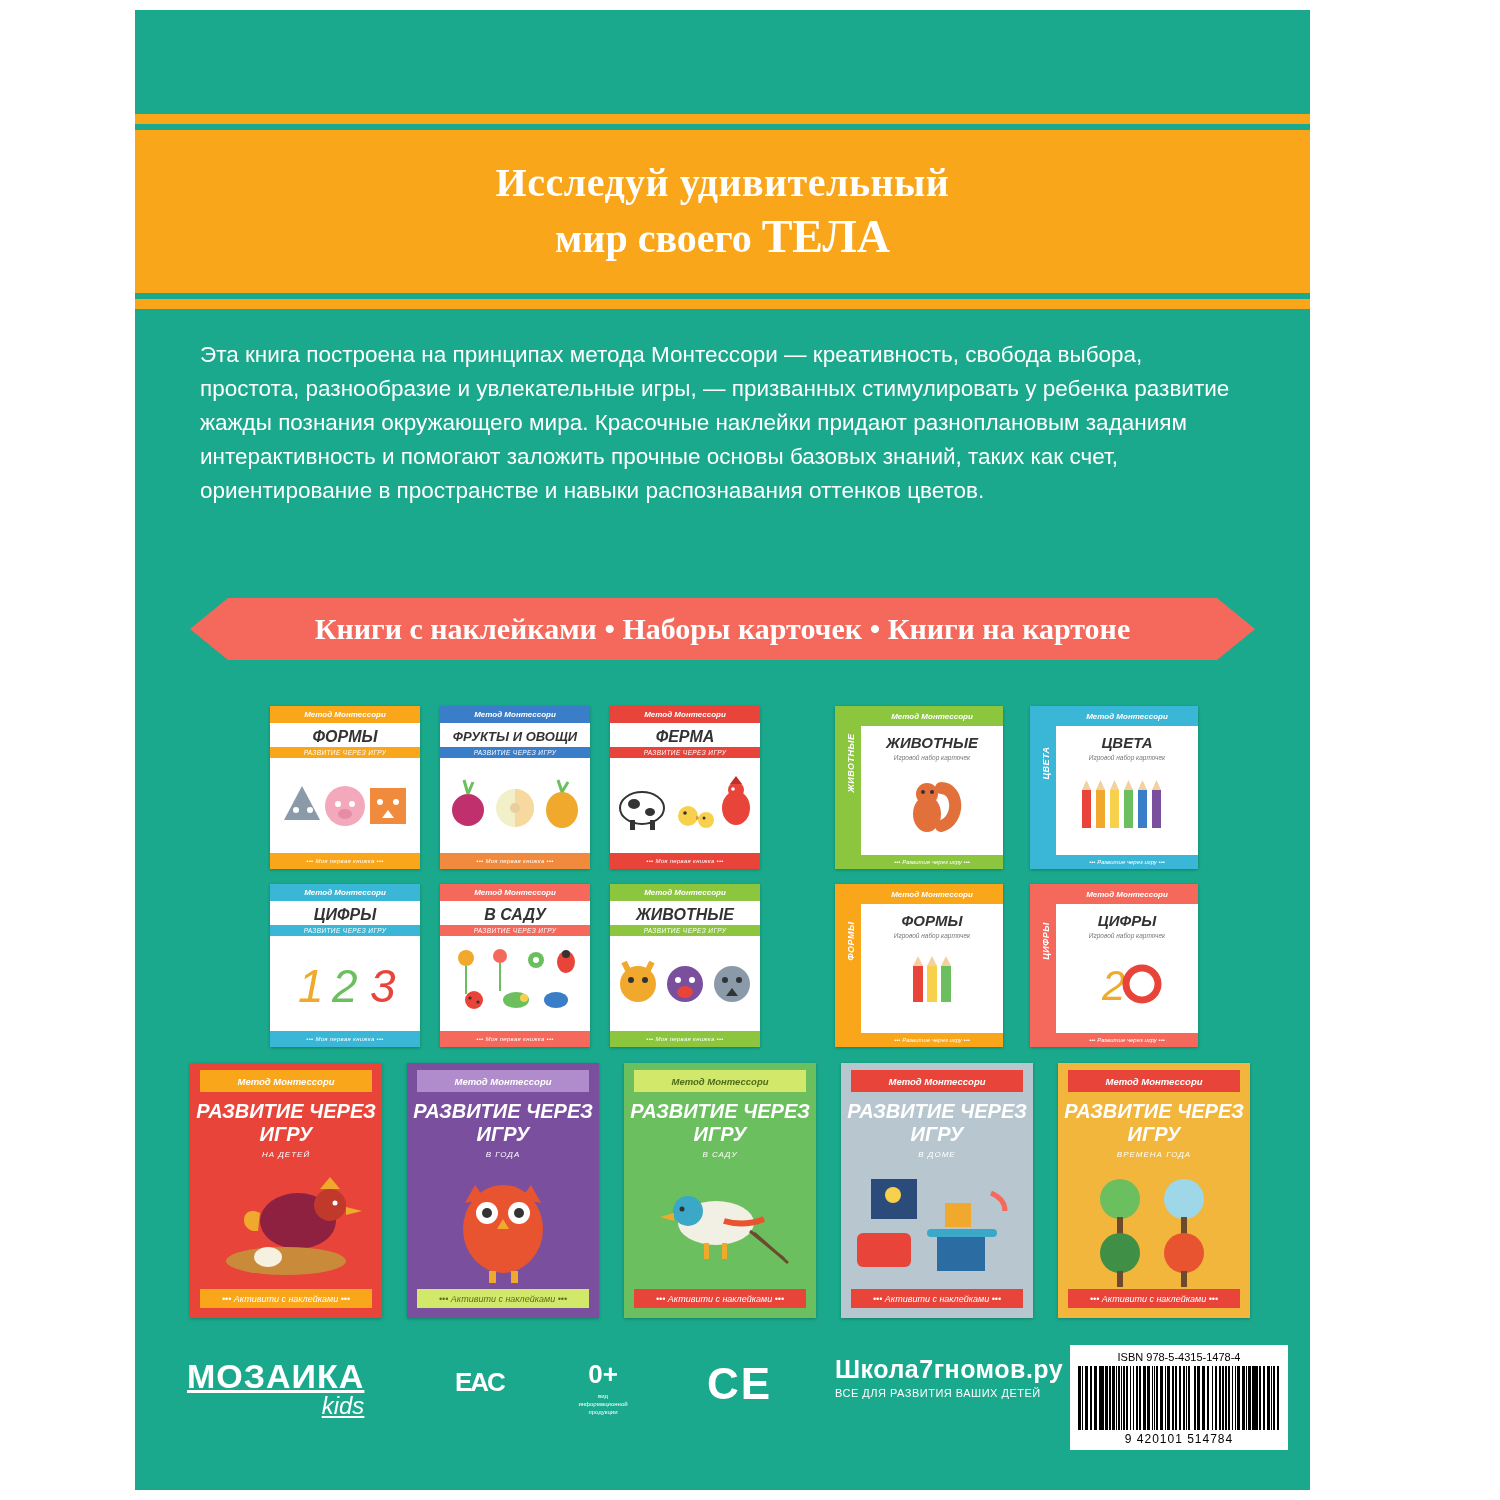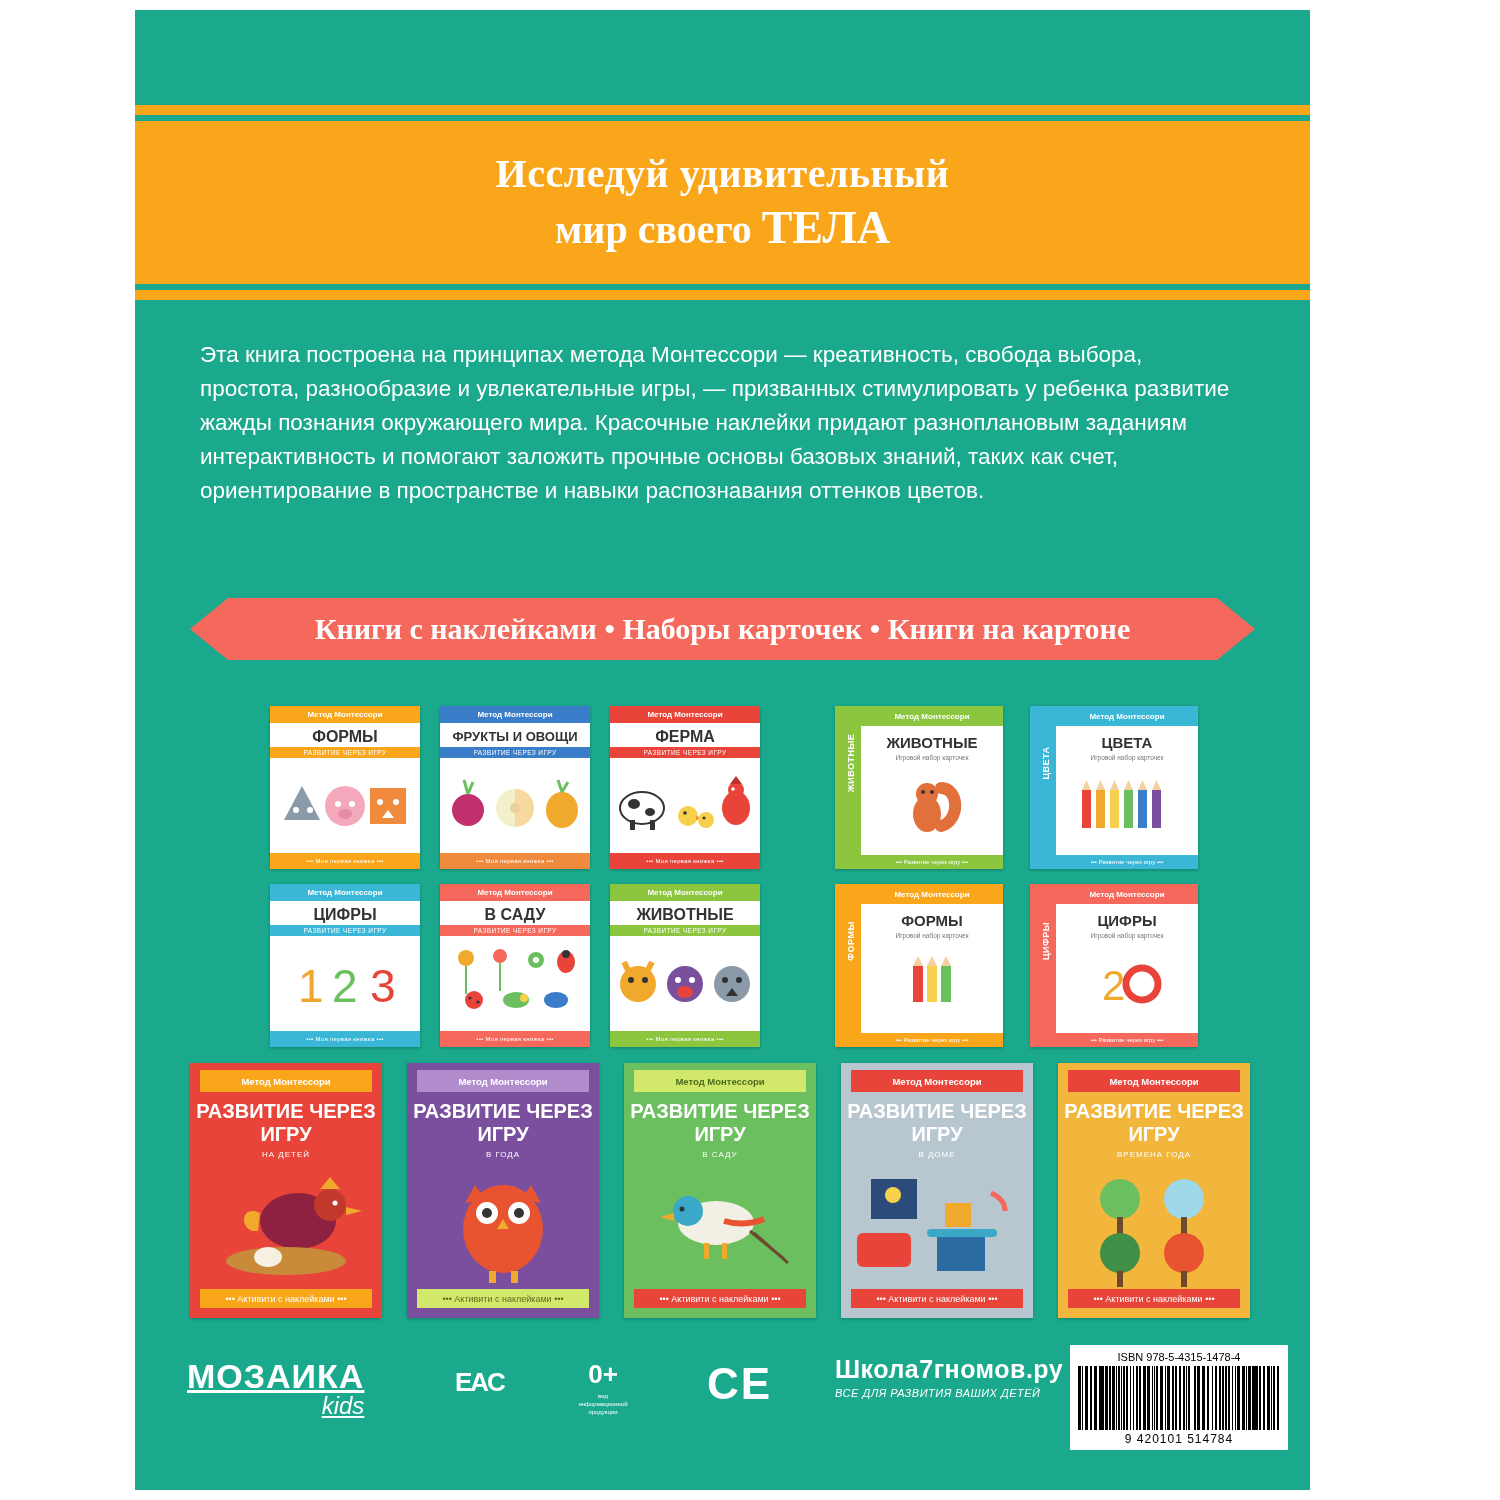--- a/index.html
+++ b/index.html
@@ -9,21 +9,21 @@
     font-family:"Liberation Sans", sans-serif;
     overflow:hidden;
   }
   .page{
     position:absolute;left:135px;top:10px;width:1175px;height:1480px;
     background:#1aa98c;
     box-sizing:border-box;
   }
   
   .title-band{
-    position:absolute;left:0;top:95px;width:1175px;height:195px;
+    position:absolute;left:0;top:104px;width:1175px;height:195px;
     background:#f9a61a;
     display:flex;flex-direction:column;align-items:center;justify-content:center;
   }
   .title-band:before{
     content:"";position:absolute;left:0;top:10px;width:100%;height:6px;background:#1aa98c;
   }
   .title-band:after{
     content:"";position:absolute;left:0;bottom:10px;width:100%;height:6px;background:#1aa98c;
   }
   .title-l1{
@@ -52,21 +52,21 @@
   .ribbon-left,.ribbon-right{
     position:absolute;top:0;width:0;height:0;border-top:31px solid transparent;border-bottom:31px solid transparent;
   }
   .ribbon-left{left:0;border-right:38px solid #f4695c;}
   .ribbon-right{right:0;border-left:38px solid #f4695c;}
   .ribbon-text{
     font-family:"Liberation Serif", serif;
     color:#ffffff;font-size:30px;font-weight:bold;white-space:nowrap;
   }
   
-  .products{position:absolute;left:0;top:678px;width:1175px;height:600px;}
+  .products{position:absolute;left:0;top:678px;width:1175px;height:600px;font-style:italic;}
   
   .bb{position:absolute;width:150px;height:163px;background:#ffffff;overflow:hidden;
       box-shadow:0 1px 3px rgba(0,0,0,.25);}
   .bb .bb-top{height:17px;display:flex;align-items:center;justify-content:center;}
   .bb .bb-method{font-size:8px;color:#ffffff;font-weight:bold;white-space:nowrap;}
   .bb .bb-title{font-size:16px;font-weight:bold;text-align:center;line-height:20px;padding-top:4px;color:#333;}
   .bb .bb-sub{font-size:6.5px;text-align:center;color:#ffffff;padding:2px 0;letter-spacing:.4px;}
   .bb .bb-art{height:82px;position:relative;background:#ffffff;overflow:hidden;}
   .bb .bb-foot{position:absolute;left:0;bottom:0;width:100%;height:16px;display:flex;align-items:center;justify-content:center;}
   .bb .bb-foot span{font-size:6px;color:#ffffff;letter-spacing:.3px;}
@@ -99,21 +99,21 @@
   .logo{position:absolute;left:52px;top:42px;color:#ffffff;text-decoration:underline;}
   .logo .l1{font-size:34px;font-weight:bold;letter-spacing:1px;}
   .logo .l2{font-size:24px;font-style:italic;text-align:right;margin-top:-4px;}
   .eac{position:absolute;left:320px;top:52px;color:#ffffff;font-size:26px;font-weight:bold;letter-spacing:-2px;}
   .age{position:absolute;left:440px;top:44px;width:56px;text-align:center;color:#ffffff;}
   .age .big{font-size:26px;font-weight:bold;}
   .age .sm{font-size:6px;line-height:8px;padding-top:2px;}
   .ce{position:absolute;left:572px;top:44px;color:#ffffff;font-size:44px;font-weight:bold;letter-spacing:2px;}
   .school{position:absolute;left:700px;top:40px;color:#ffffff;}
   .school .s1{font-size:25px;font-weight:bold;letter-spacing:.5px;}
-  .school .s2{font-size:11px;letter-spacing:.5px;padding-top:3px;font-style:italic;}
+  .school .s2{font-size:11px;letter-spacing:.5px;padding-top:3px;}
   .isbn-box{position:absolute;right:22px;top:30px;width:218px;background:#ffffff;padding:6px 8px 4px 8px;box-sizing:border-box;}
   .isbn-box .isbn{font-size:11px;color:#000;text-align:center;padding-bottom:3px;}
   .barcode{height:64px;display:flex;align-items:flex-end;}
   .barcode i{display:block;background:#000;height:100%;}
   .isbn-num{font-size:12px;text-align:center;letter-spacing:1px;padding-top:2px;color:#000;}
 </style>
 </head>
 <body>
 
 <div class="page">

